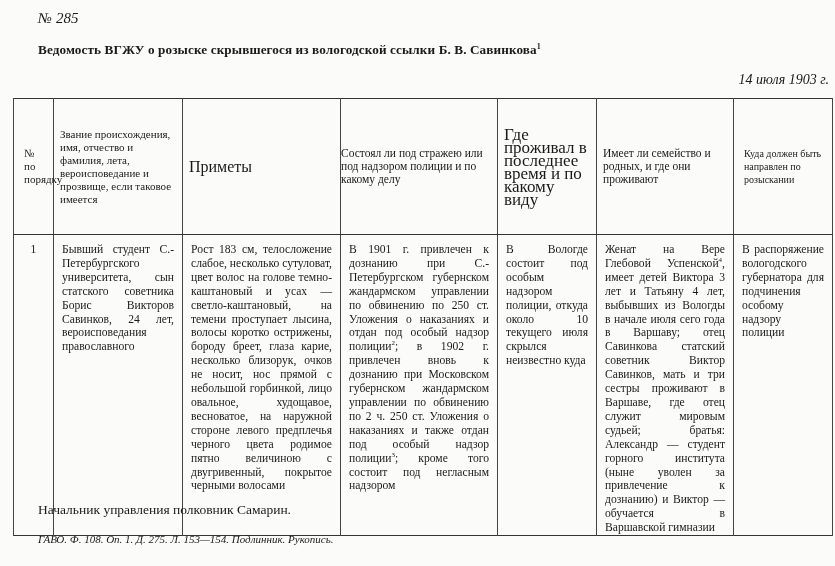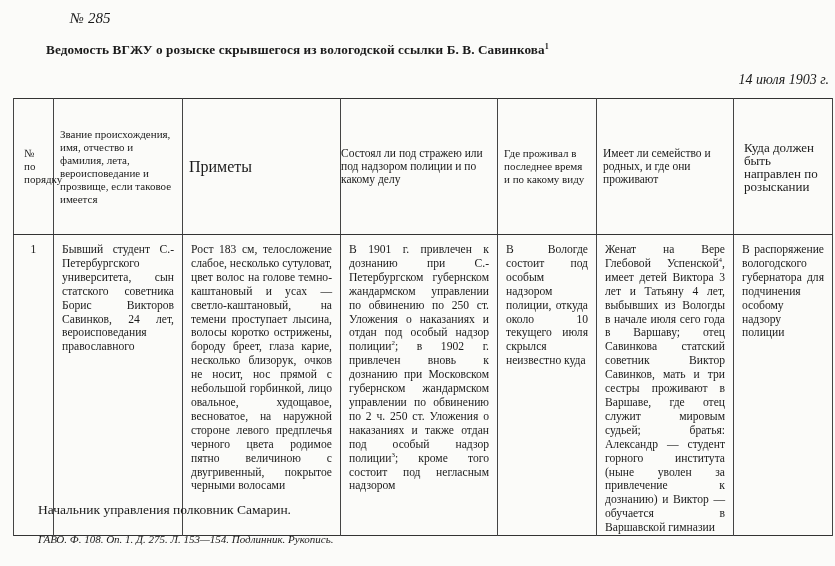--- a/index.html
+++ b/index.html
@@ -3,26 +3,26 @@
 <meta charset="utf-8">
 <style>
   html, body { margin: 0; padding: 0; }
   body {
     width: 835px; height: 566px; background: #fbfbf9; position: relative;
     overflow: hidden; color: #1a1a1a;
     font-family: "DejaVu Serif", "Liberation Serif", serif;
   }
   .doc-number {
     position: absolute; left: 38px; top: 10px;
-    font-family: "Liberation Serif", serif; font-style: italic; font-size: 15px; margin-left: 32px;
+    font-family: "Liberation Serif", serif; font-style: italic; font-size: 15px;
   }
   .doc-title {
     position: absolute; left: 38px; top: 42px;
     font-family: "Liberation Serif", serif; font-weight: bold; font-size: 13.2px;
-    letter-spacing: 0.1px; white-space: nowrap; margin-left: 8px;
+    letter-spacing: 0.1px; white-space: nowrap;
   }
   .doc-title sup { font-size: 8px; }
   .doc-date {
     position: absolute; right: 6px; top: 72px;
     font-family: "Liberation Serif", serif; font-style: italic; font-size: 14px;
   }
   table.ledger {
     position: absolute; left: 13px; top: 98px;
     width: 819px; height: 389px;
     border-collapse: collapse; table-layout: fixed;
@@ -69,23 +69,23 @@
     <col style="width:99px">
     <col style="width:137px">
     <col style="width:99px">
   </colgroup>
   <thead>
     <tr>
       <th style="padding:10px 10px;">№ по порядку</th>
       <th>Звание происхождения, имя, отчество и фамилия, лета, вероисповедание и прозвище, если таковое имеется</th>
       <th style="font-size:16px;">Приметы</th>
       <th style="font-size:11.5px;padding:2px 0;">Состоял ли под стражею или под надзором полиции и по какому делу</th>
-      <th style="font-size:11px;margin-top:44px;">Где проживал в последнее время и по какому виду</th>
+      <th style="font-size:17px;margin-top:44px;">Где проживал в последнее время и по какому виду</th>
       <th style="font-size:11.5px;margin-top:24px;">Имеет ли семейство и родных, и где они проживают</th>
-      <th style="font-size:13px;padding:20px 10px;">Куда должен быть направлен по розыскании</th>
+      <th style="font-size:10px;padding:20px 10px;">Куда должен быть направлен по розыскании</th>
     </tr>
   </thead>
   <tbody>
     <tr>
       <td class="num">1</td>
       <td>Бывший студент С.-Петербургского университета, сын статского советника Борис Викторов Савинков, 24 лет, вероисповедания православного</td>
       <td>Рост 183 см, телосложение слабое, несколько сутуловат, цвет волос на голове темно-каштановый и усах — светло-каштановый, на темени проступает лысина, волосы коротко острижены, бороду бреет, глаза карие, несколько близорук, очков не носит, нос прямой с небольшой горбинкой, лицо овальное, худощавое, весноватое, на наружной стороне левого предплечья черного цвета родимое пятно величиною с двугривенный, покрытое черными волосами</td>
       <td><span>В 1901 г. привлечен к дознанию при С.-Петербургском губернском жандармском управлении по обвинению по 250 ст. Уложения о наказаниях и отдан под особый надзор полиции</span><sup>2</sup><span>; в 1902 г. привлечен вновь к дознанию при Московском губернском жандармском управлении по обвинению по 2 ч. 250 ст. Уложения о наказаниях и также отдан под особый надзор полиции</span><sup>3</sup><span>; кроме того состоит под негласным надзором</span></td>
       <td>В Вологде состоит под особым надзором полиции, откуда около 10 текущего июля скрылся неизвестно куда</td>
       <td><span>Женат на Вере Глебовой Успенской</span><sup>4</sup><span>, имеет детей Виктора 3 лет и Татьяну 4 лет, выбывших из Вологды в начале июля сего года в Варшаву; отец Савинкова статский советник Виктор Савинков, мать и три сестры проживают в Варшаве, где отец служит мировым судьей; братья: Александр — студент горного института (ныне уволен за привлечение к дознанию) и Виктор — обучается в Варшавской гимназии</span></td>

